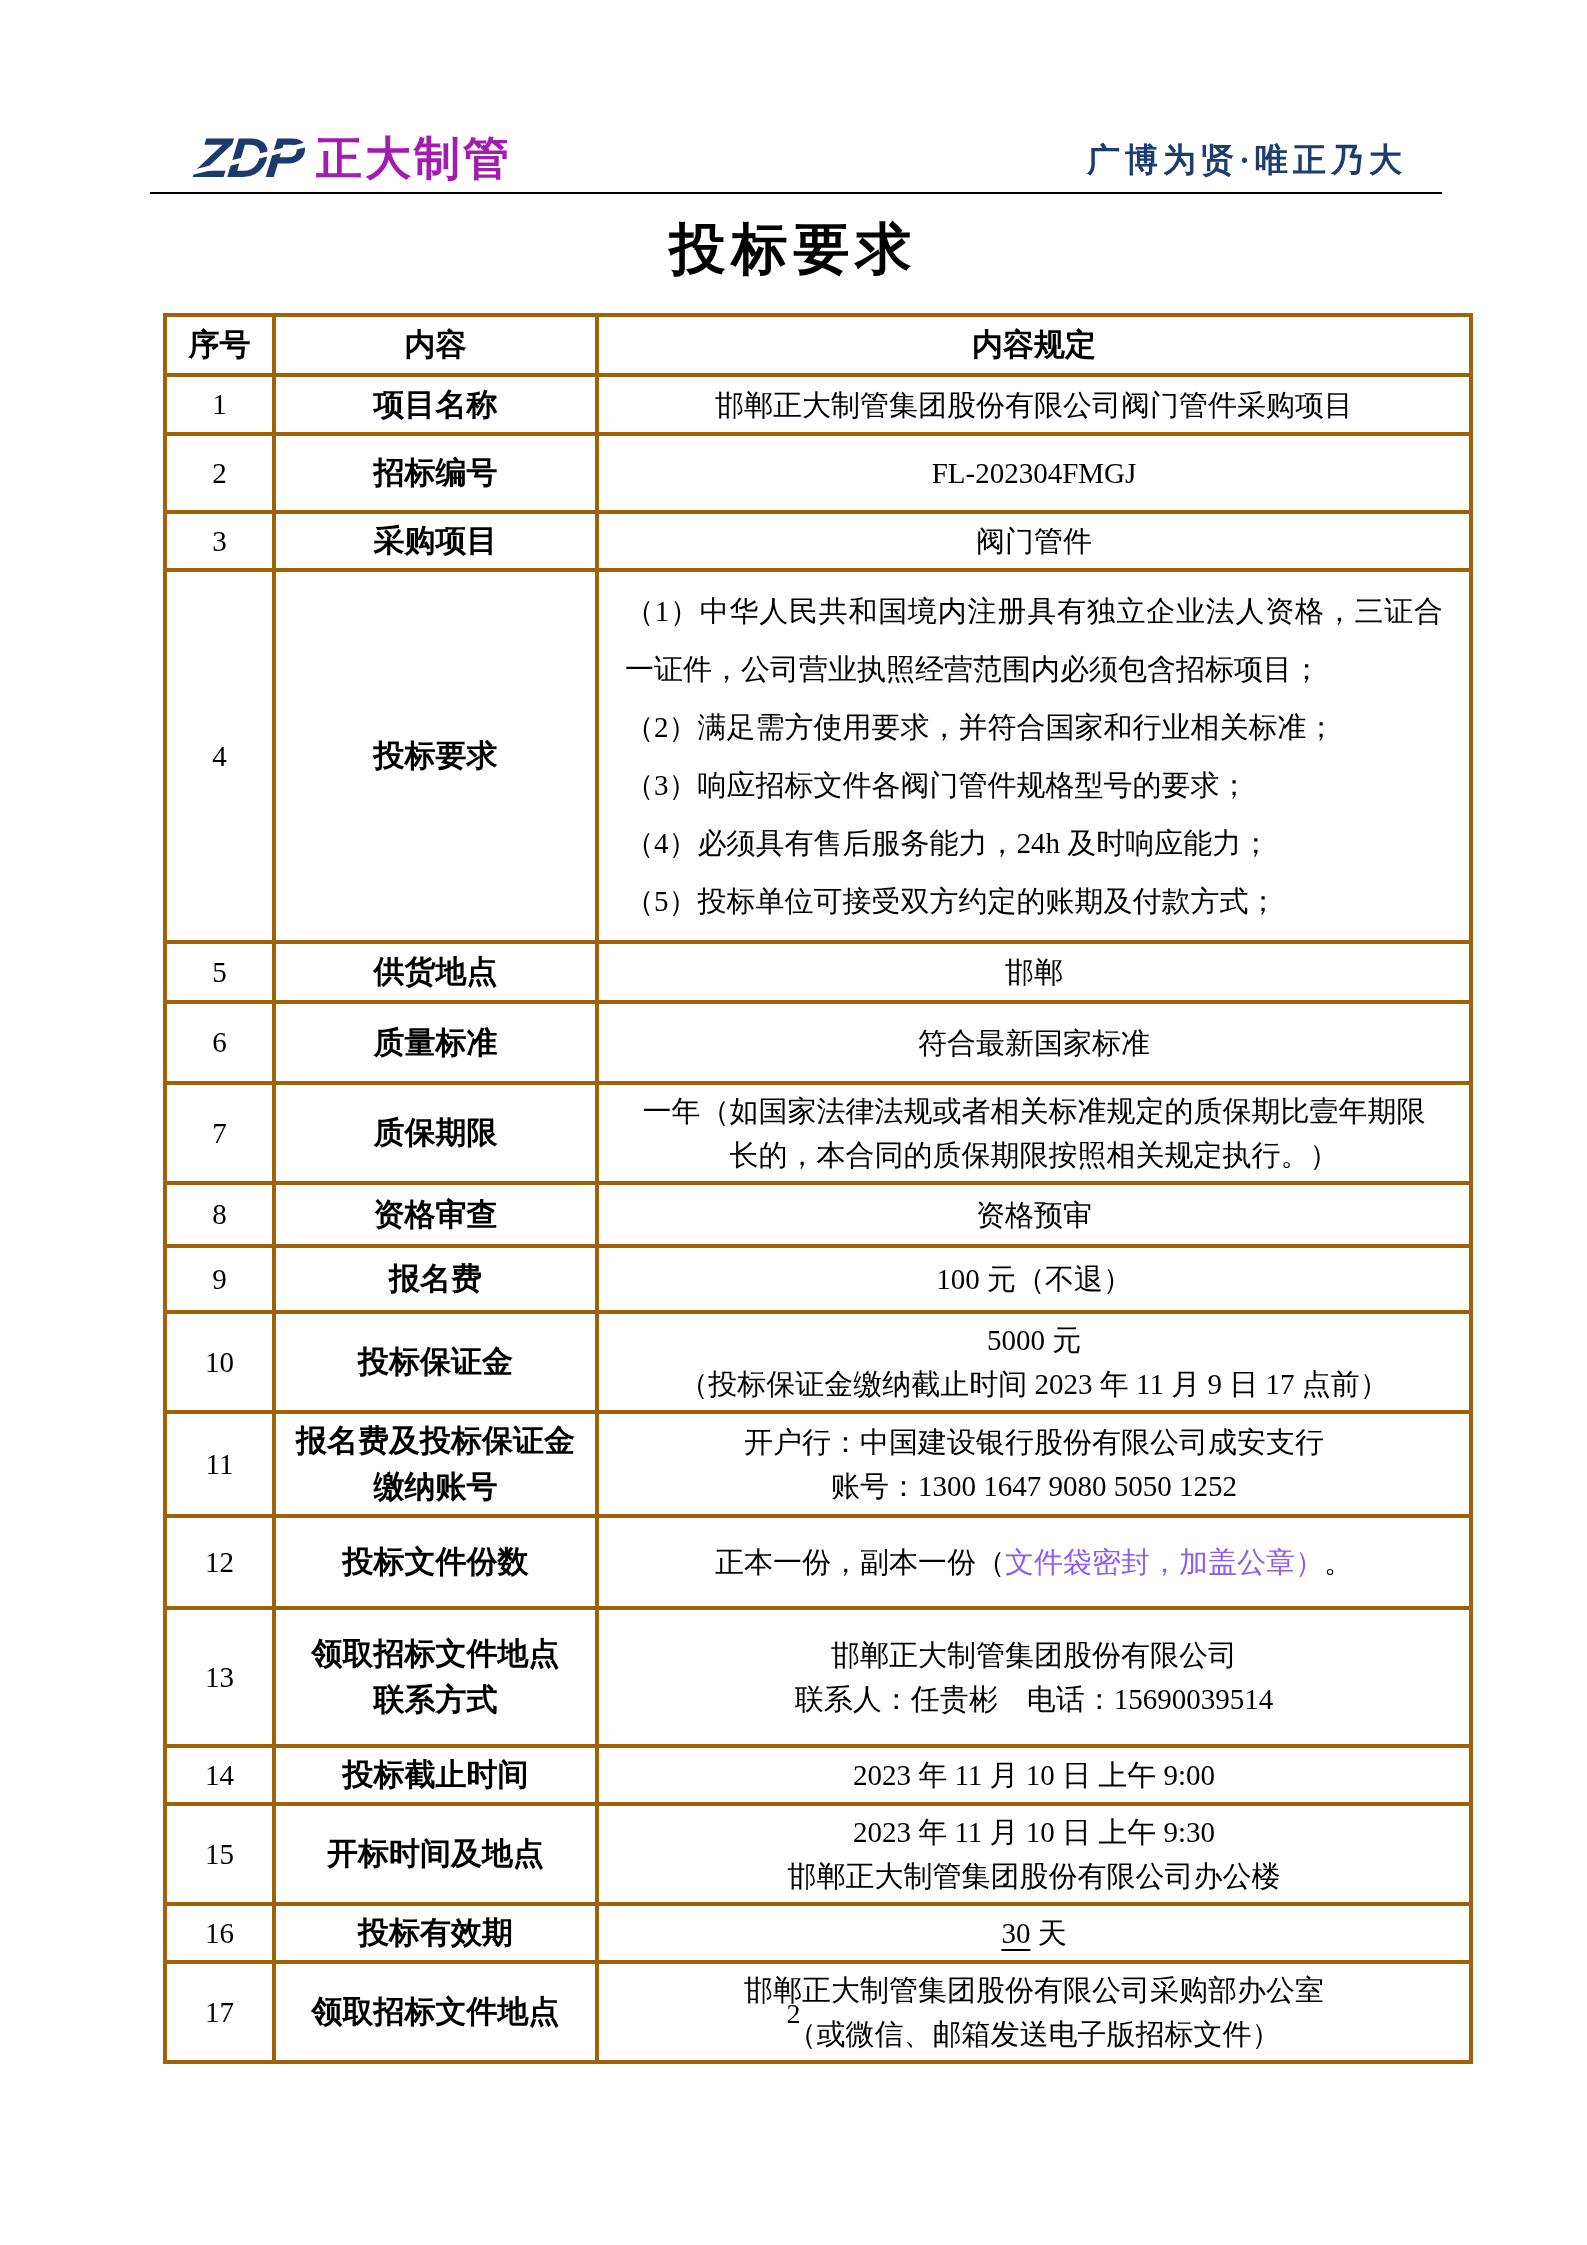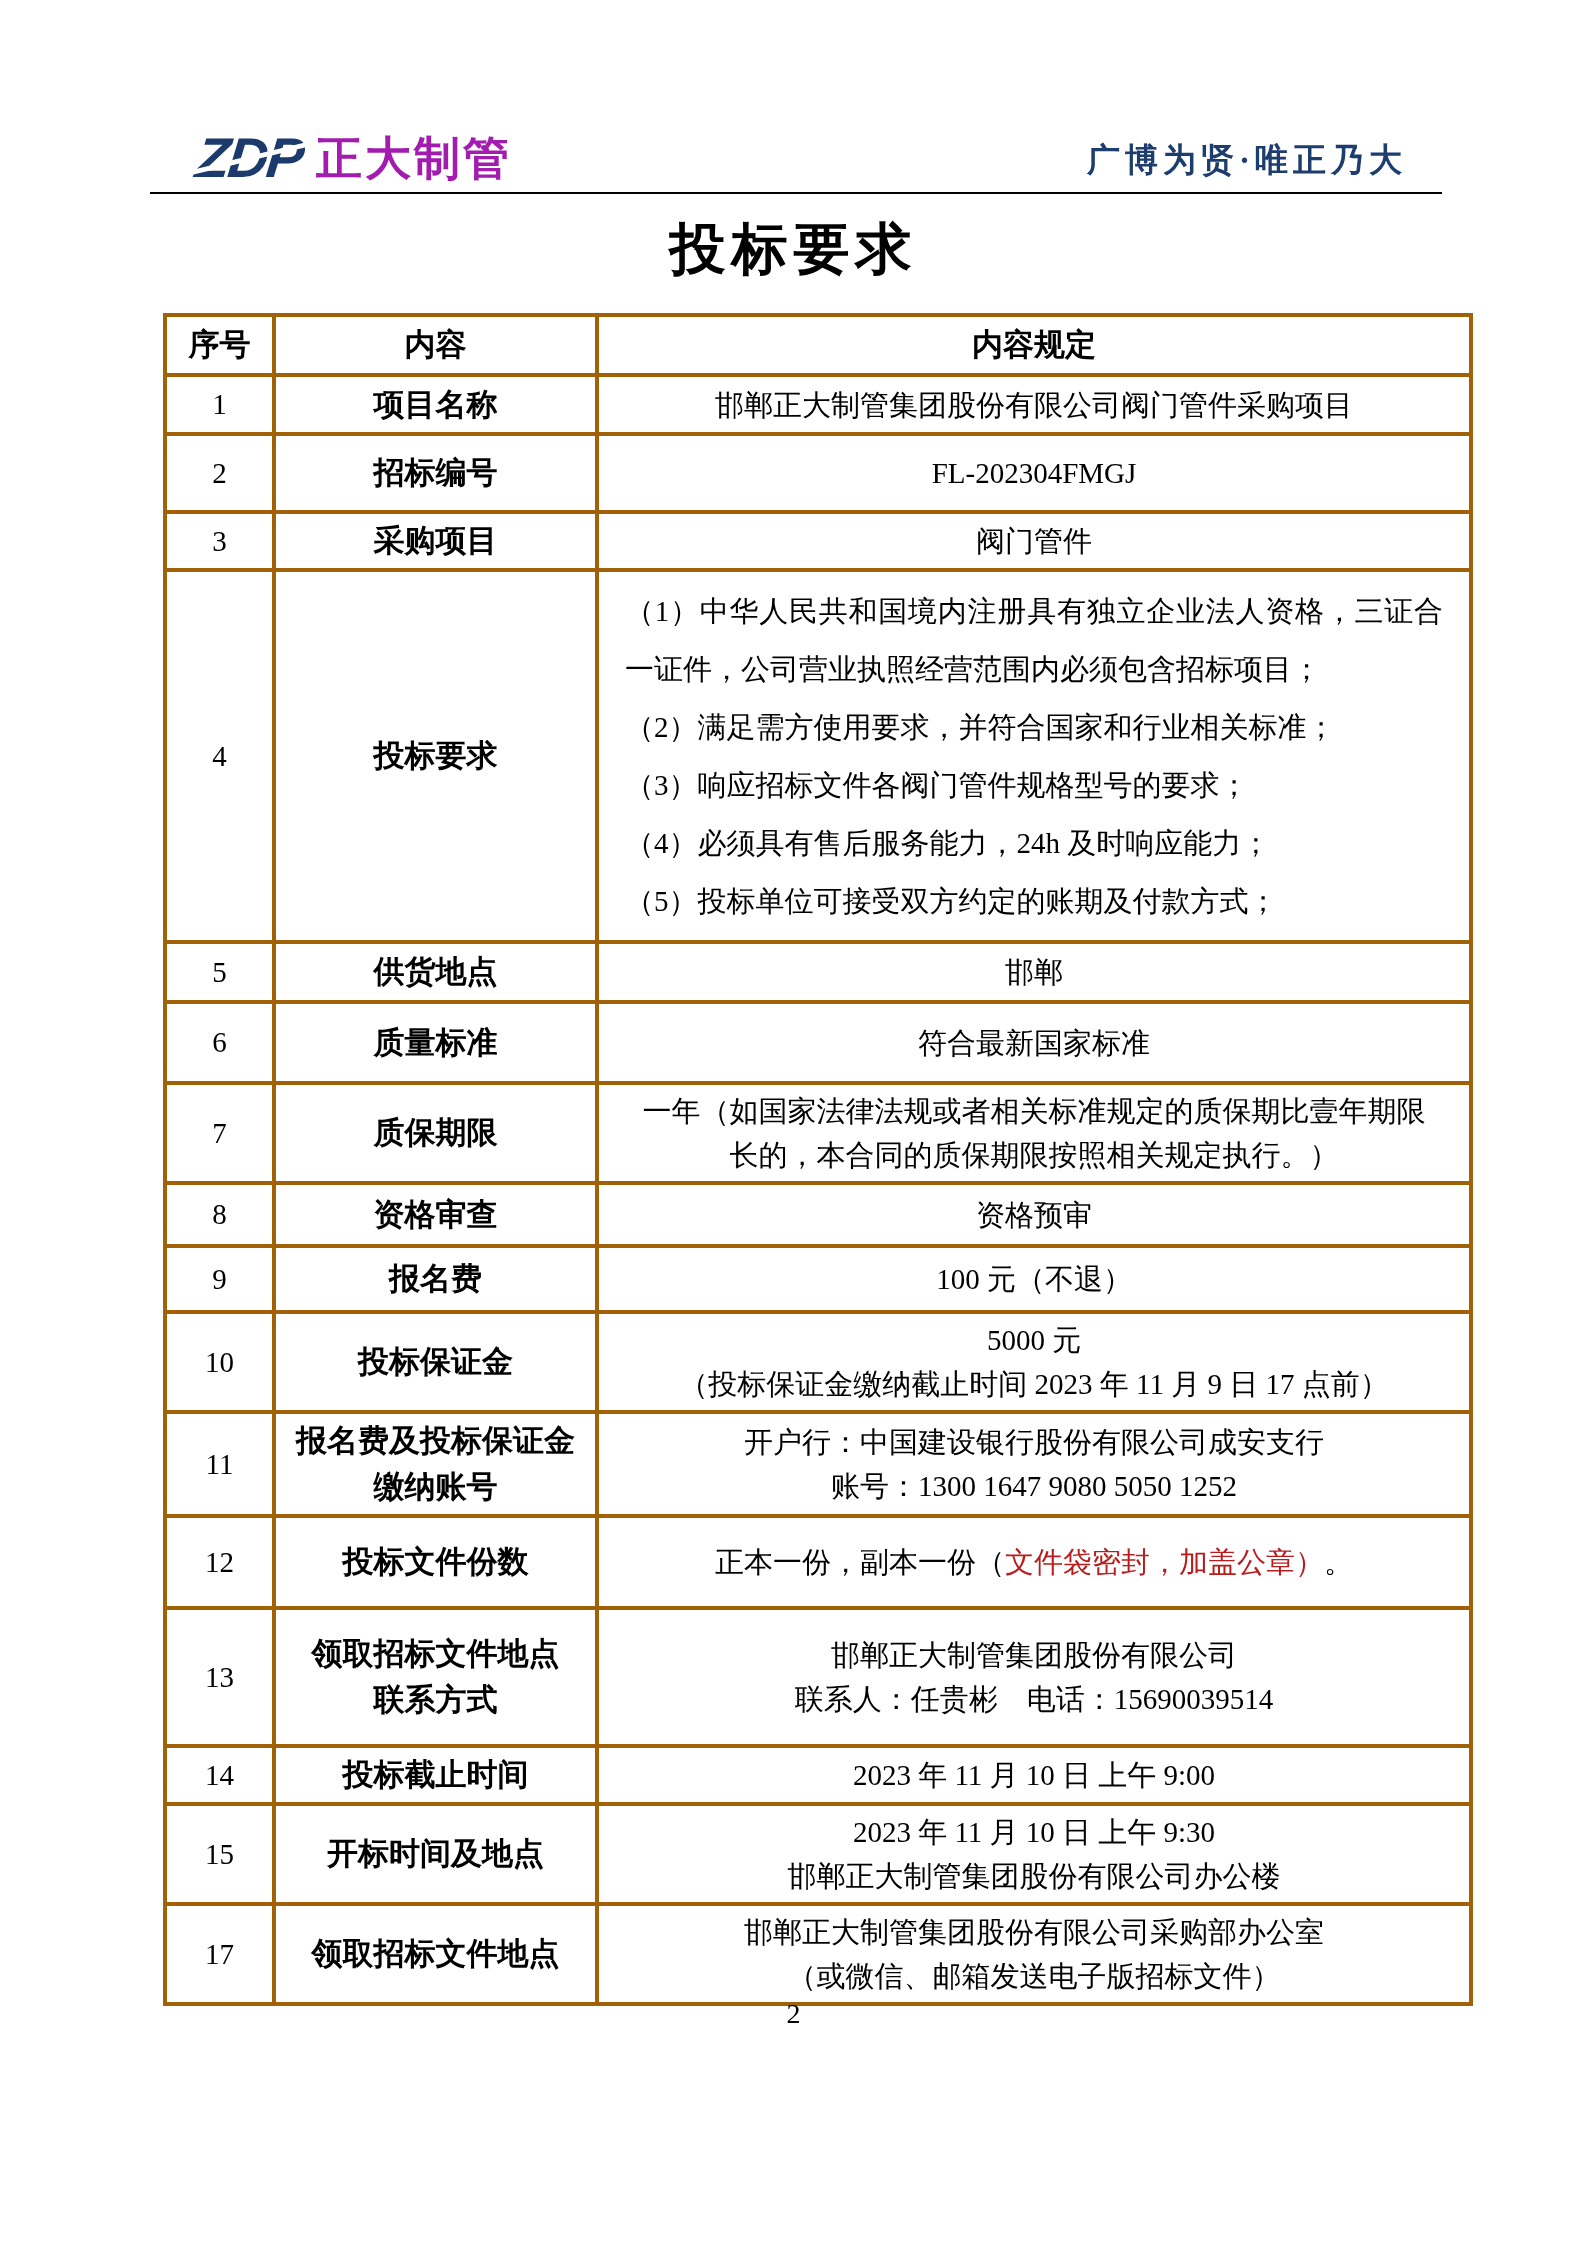--- a/index.html
+++ b/index.html
@@ -68,21 +68,21 @@
   }
   .announce th {
     height:60px; font-size:31px; font-weight:bold;
   }
   td.c-no   { font-size:29px; }
   td.c-label{ font-weight:bold; font-size:31px; line-height:46px; padding:4px 6px; }
   td.c-val  { padding:4px 0; }
   .val-line { line-height:44px; }
   td.c-val.loose .val-line { line-height:58px; text-align:justify; text-justify:inter-ideograph; }
   td.c-val.loose { padding:10px 26px; text-align:left; }
-  .seg-red  { color:#b91c1c;text-align:right; }
+  .seg-red  { color:#8b5cf6;text-align:right; }
   .seg-u    { text-decoration:underline; text-underline-offset:6px; }
   
   .page-number {
     position:absolute; left:0; top:1998px; width:100%;
     text-align:center; font-size:28px;
   }
 </style>
 </head>
 <body>
 
@@ -252,20 +252,29 @@
         <tr style="height: 90px;">
           <td class="c-no">15</td>
           <td class="c-label">
             <div>开标时间及地点</div>
           </td>
           <td class="c-val">
             <div class="val-line">2023 年 11 月 10 日  上午 9:30</div>
             <div class="val-line">邯郸正大制管集团股份有限公司办公楼</div>
           </td>
         </tr>
+        <tr style="height: 51px;">
+          <td class="c-no">16</td>
+          <td class="c-label">
+            <div>投标有效期</div>
+          </td>
+          <td class="c-val">
+            <div class="val-line"><span class="seg-u">30</span><span> 天</span></div>
+          </td>
+        </tr>
         <tr style="height: 92px;">
           <td class="c-no">17</td>
           <td class="c-label">
             <div>领取招标文件地点</div>
           </td>
           <td class="c-val">
             <div class="val-line">邯郸正大制管集团股份有限公司采购部办公室</div>
             <div class="val-line">（或微信、邮箱发送电子版招标文件）</div>
           </td>
         </tr>

